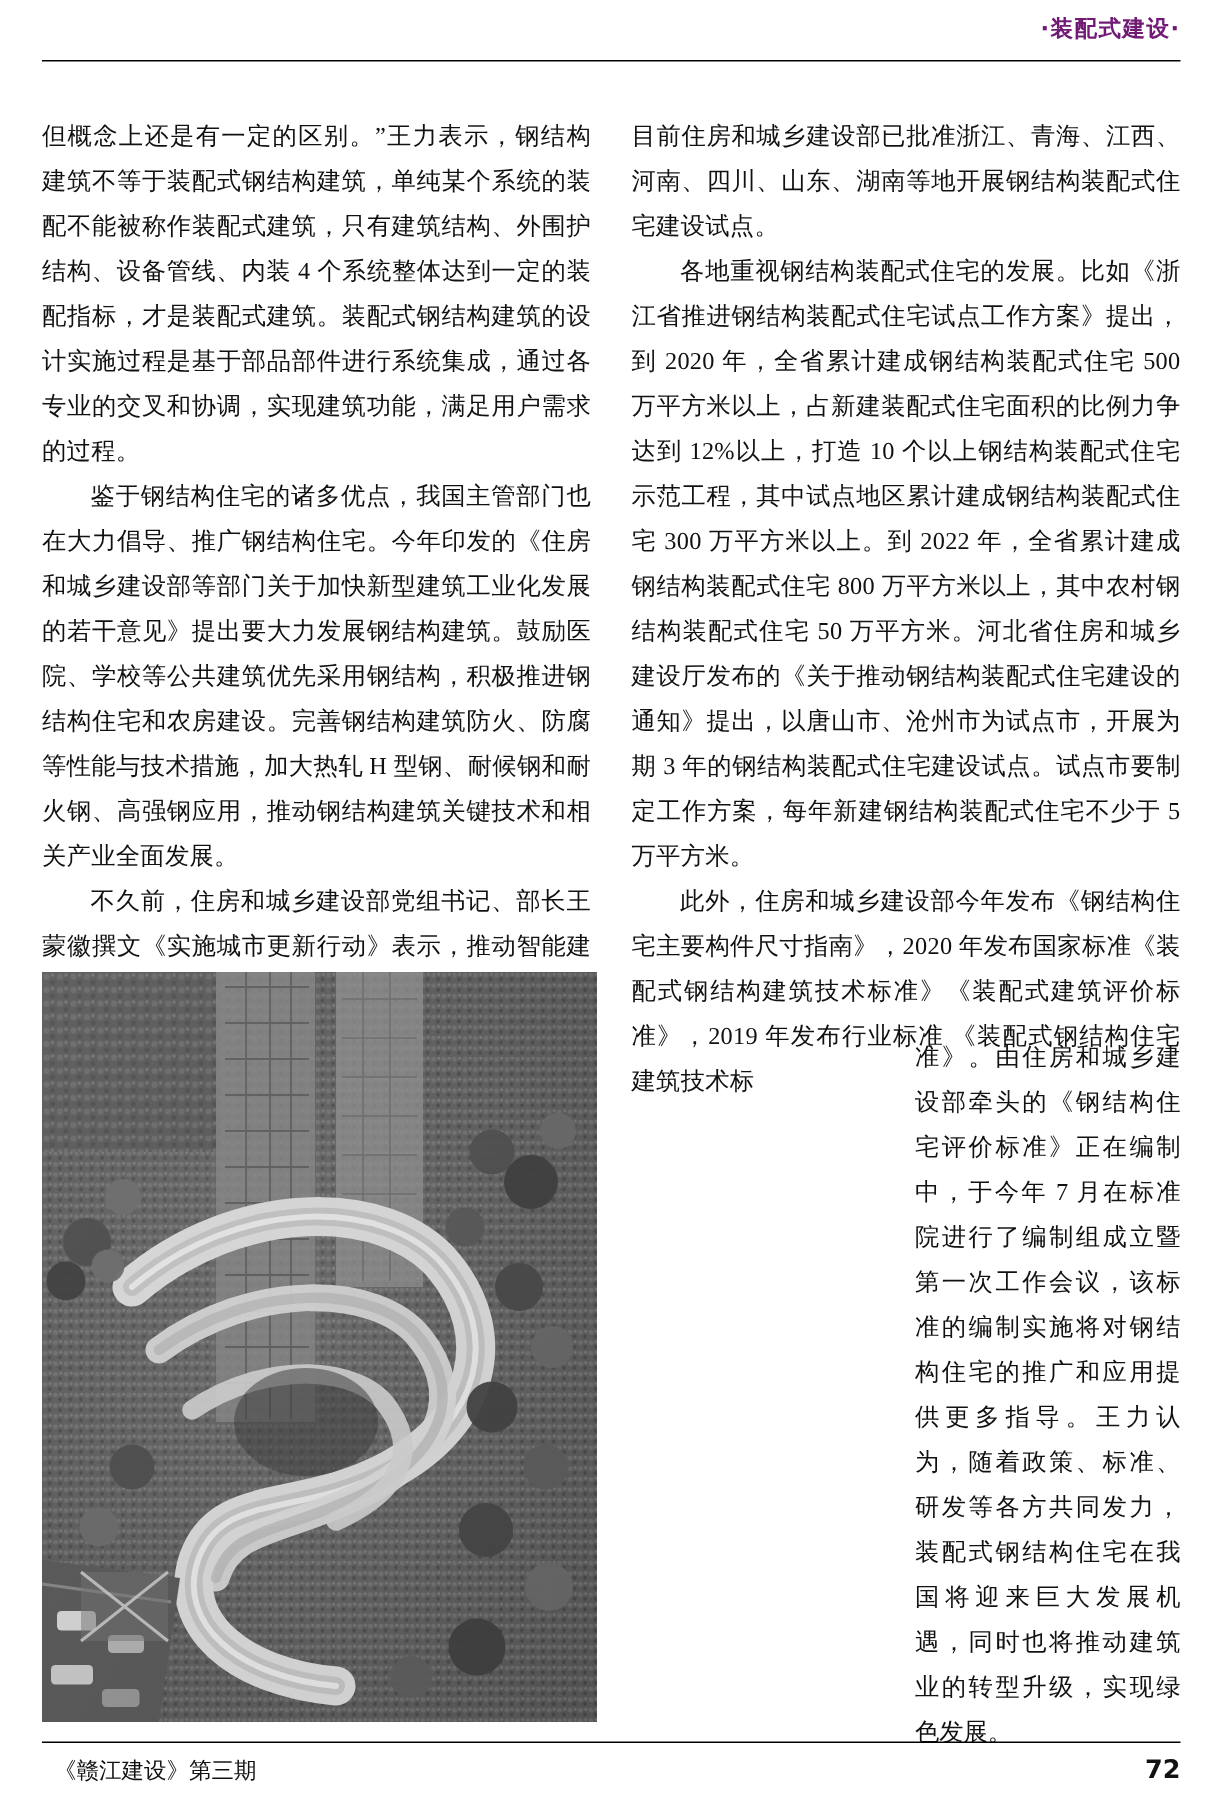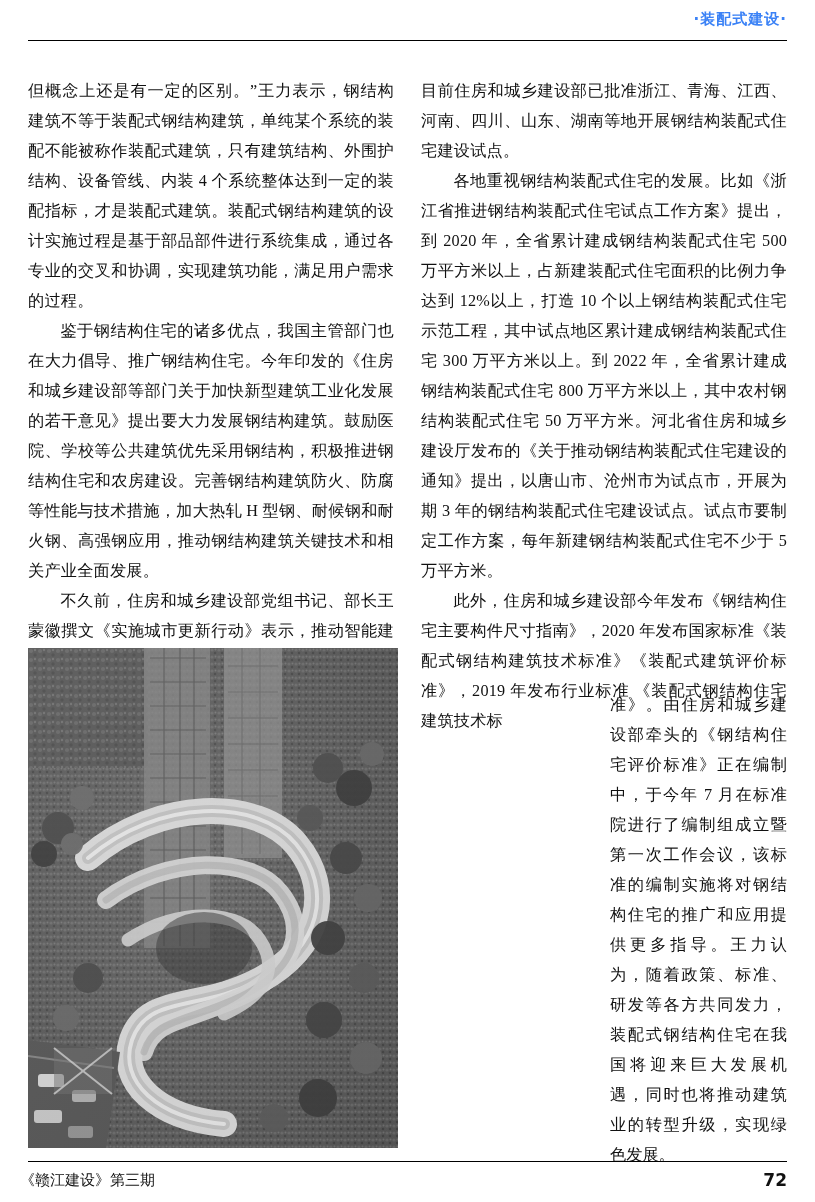--- a/index.html
+++ b/index.html
@@ -38,21 +38,21 @@
     left: 28px;
     right: 28px;
     height: 1px;
     background: #000;
   }
   .header-title {
     font-size: 15px;
     letter-spacing: 1px;
     font-family: "DejaVu Sans", "Liberation Sans", sans-serif;
     font-weight: bold;
-    color: #3b82f6;
+    color: #701a75;
   }
 
   
   .cols {
     position: absolute;
     top: 52px;
     left: 28px;
     width: 759px;
     display: flex;
     justify-content: space-between;
@@ -105,21 +105,21 @@
     position: absolute;
     bottom: 40px;
     left: 28px;
     right: 28px;
     height: 1px;
     background: #000;
   }
   .footer {
     position: absolute;
     bottom: 12px;
-    left: 20px;
+    left: 36px;
     right: 28px;
     display: flex;
     justify-content: space-between;
     align-items: center;
     font-size: 15px;
   }
   .footer-left {
     font-family: "Liberation Serif", serif;
   }
   .footer-right {

